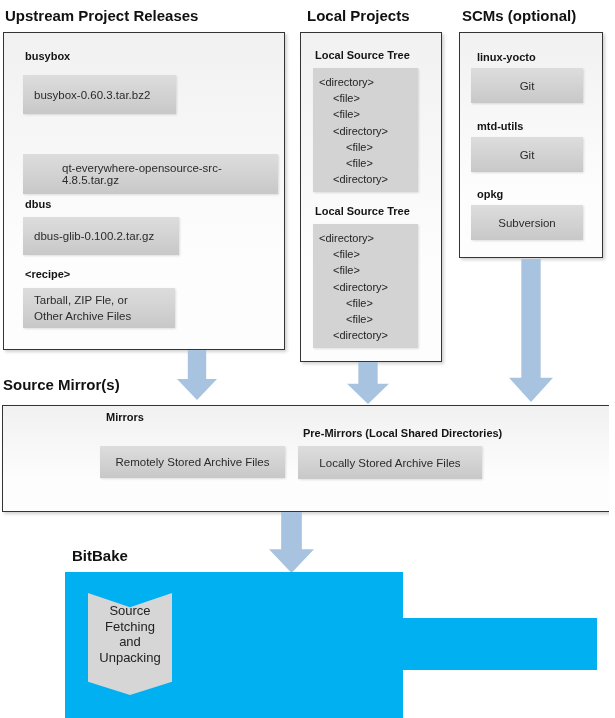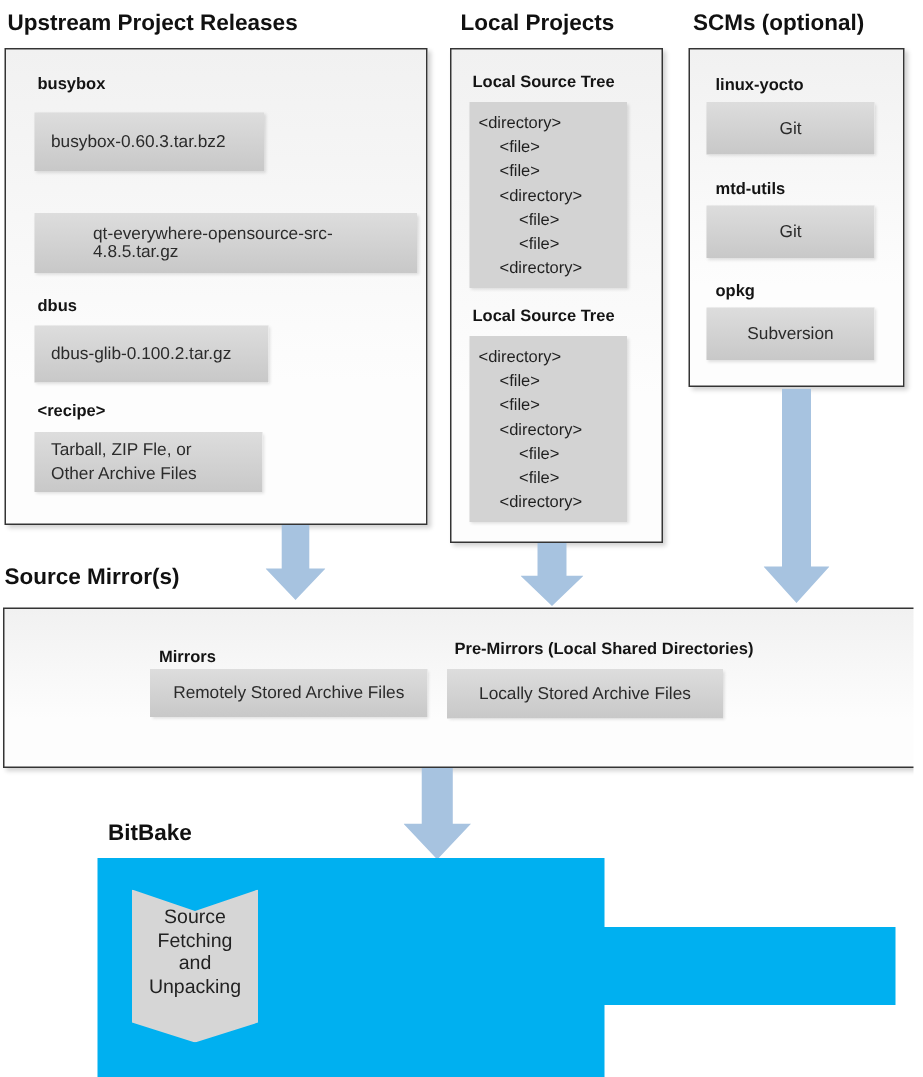--- a/index.html
+++ b/index.html
@@ -46,21 +46,21 @@
 
 <div id="stage">
 
   <div class="sec-title" style="left:5px; top:7px;">Upstream Project Releases</div>
   <div class="panel" style="left:3px; top:32px; width:282px; height:318px;"></div>
   <div class="lbl" style="left:25px; top:50px;">busybox</div>
   <div class="gbox left" style="left:23px; top:75px; width:153px; height:39px;align-items:center;">
     <span>busybox-0.60.3.tar.bz2</span>
   </div>
   <div class="lbl" style="left:25px; top:120px;margin-top:42px;">qt</div>
-  <div class="gbox left" style="left:23px; top:142px; width:255px; height:40px;padding-left:39px;">
+  <div class="gbox left" style="left:23px; top:154px; width:255px; height:40px;padding-left:39px;">
     <span>qt-everywhere-opensource-src-4.8.5.tar.gz</span>
   </div>
   <div class="lbl" style="left:25px; top:198px;">dbus</div>
   <div class="gbox left" style="left:23px; top:217px; width:156px; height:38px;">
     <span>dbus-glib-0.100.2.tar.gz</span>
   </div>
   <div class="lbl" style="left:25px; top:268px;">&lt;recipe&gt;</div>
   <div class="gbox left" style="left:23px; top:288px; width:152px; height:40px;">
     <span class="prelines">Tarball, ZIP Fle, or
 Other Archive Files</span>
@@ -103,21 +103,21 @@
   <div class="gbox center" style="left:471px; top:205px; width:112px; height:35px;">
     <span>Subversion</span>
   </div>
 
   <div class="arrow" id="arrow-upstream"></div>
   <div class="arrow" id="arrow-local"></div>
   <div class="arrow" id="arrow-scm"></div>
 
   <div class="sec-title" style="left:3px; top:376px;">Source Mirror(s)</div>
   <div class="panel" style="left:2px; top:405px; width:611px; height:107px;"></div>
-  <div class="lbl" style="left:106px; top:432px;">Mirrors</div>
+  <div class="lbl" style="left:106px; top:411px;">Mirrors</div>
   <div class="gbox center" style="left:100px; top:446px; width:185px; height:32px;">
     <span>Remotely Stored Archive Files</span>
   </div>
   <div class="lbl" style="left:303px; top:427px;">Pre-Mirrors (Local Shared Directories)</div>
   <div class="gbox center" style="left:298px; top:446px; width:184px; height:33px;">
     <span>Locally Stored Archive Files</span>
   </div>
 
   <div class="arrow" id="arrow-bitbake"></div>
 

